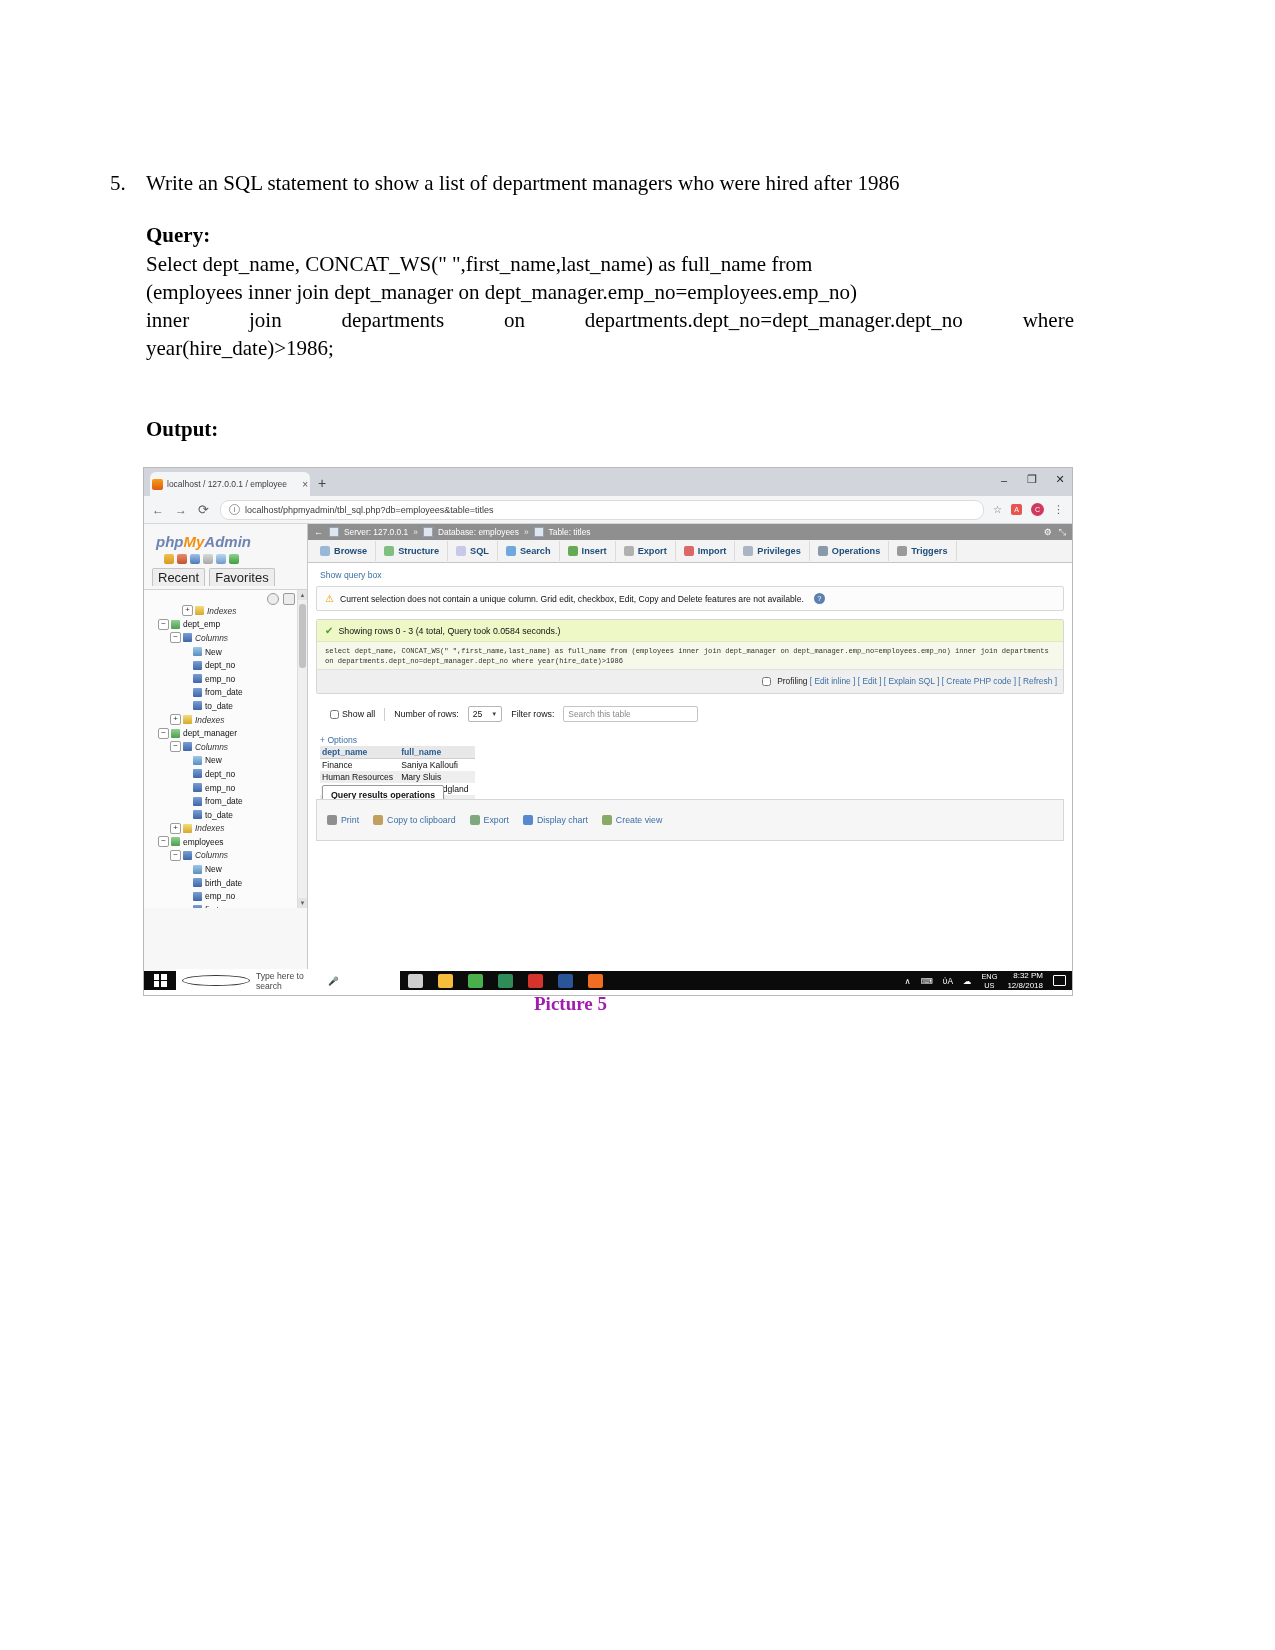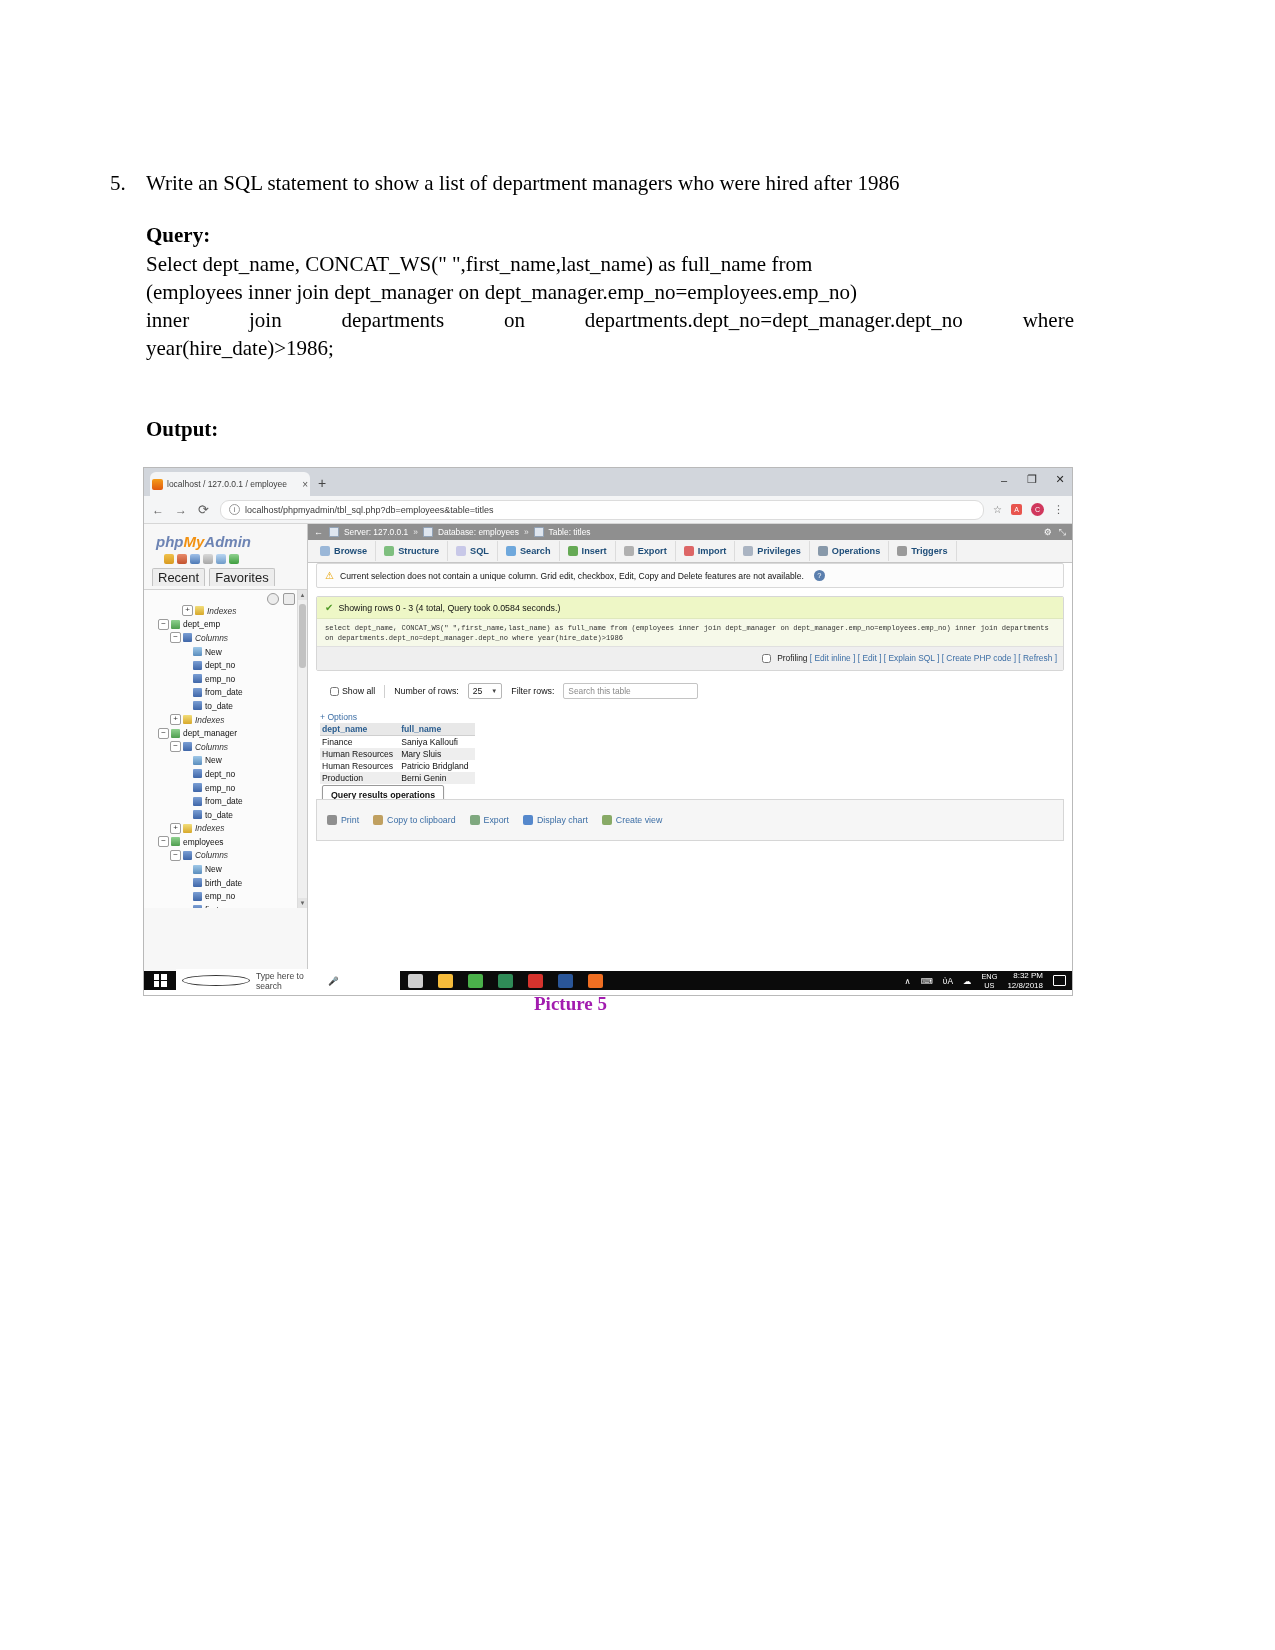--- a/index.html
+++ b/index.html
@@ -445,20 +445,21 @@
               <span class="tbi" style="background: rgb(136, 153, 170);"></span>
               <b>Operations</b>
             </div>
             <div class="tb">
               <span class="tbi" style="background: rgb(154, 154, 154);"></span>
               <b>Triggers</b>
             </div>
           </div>
 
         <div class="pane">
+          <div class="sqbox">Show query box</div>
 
           <div class="warn">
             <span class="wico">⚠</span>
             <span>Current selection does not contain a unique column. Grid edit, checkbox, Edit, Copy and Delete features are not available.</span>
             <span class="wq">?</span>
           </div>
 
           <div class="resbox">
             <div class="ok">
               <span class="okchk">✔</span>

